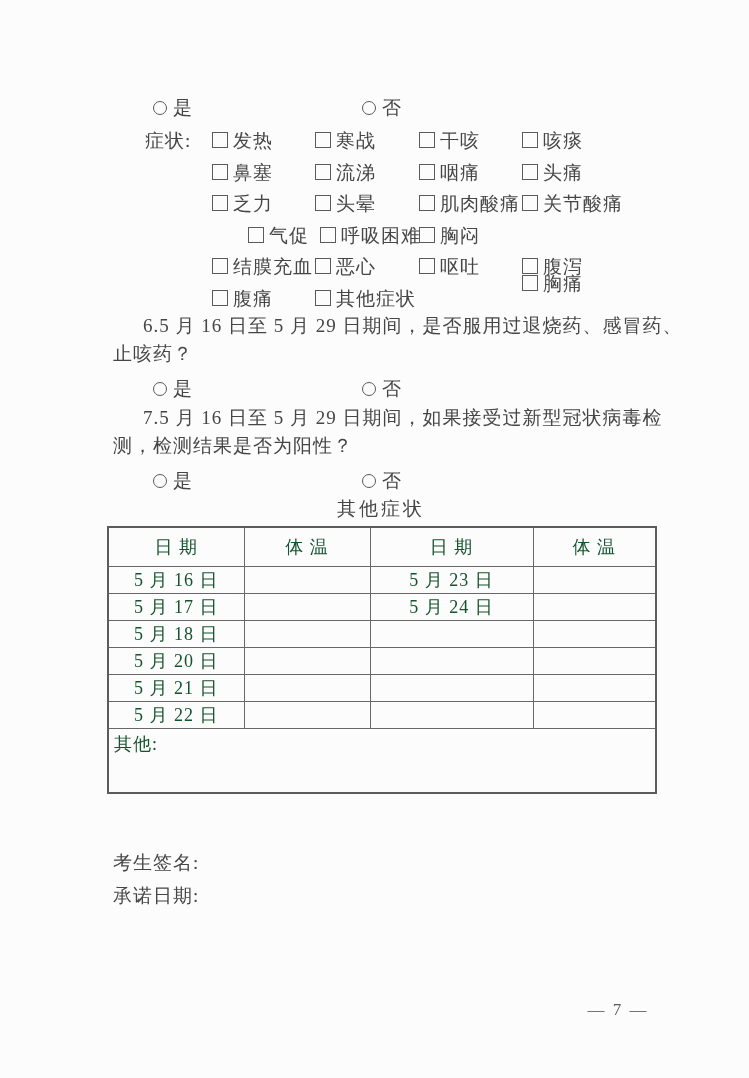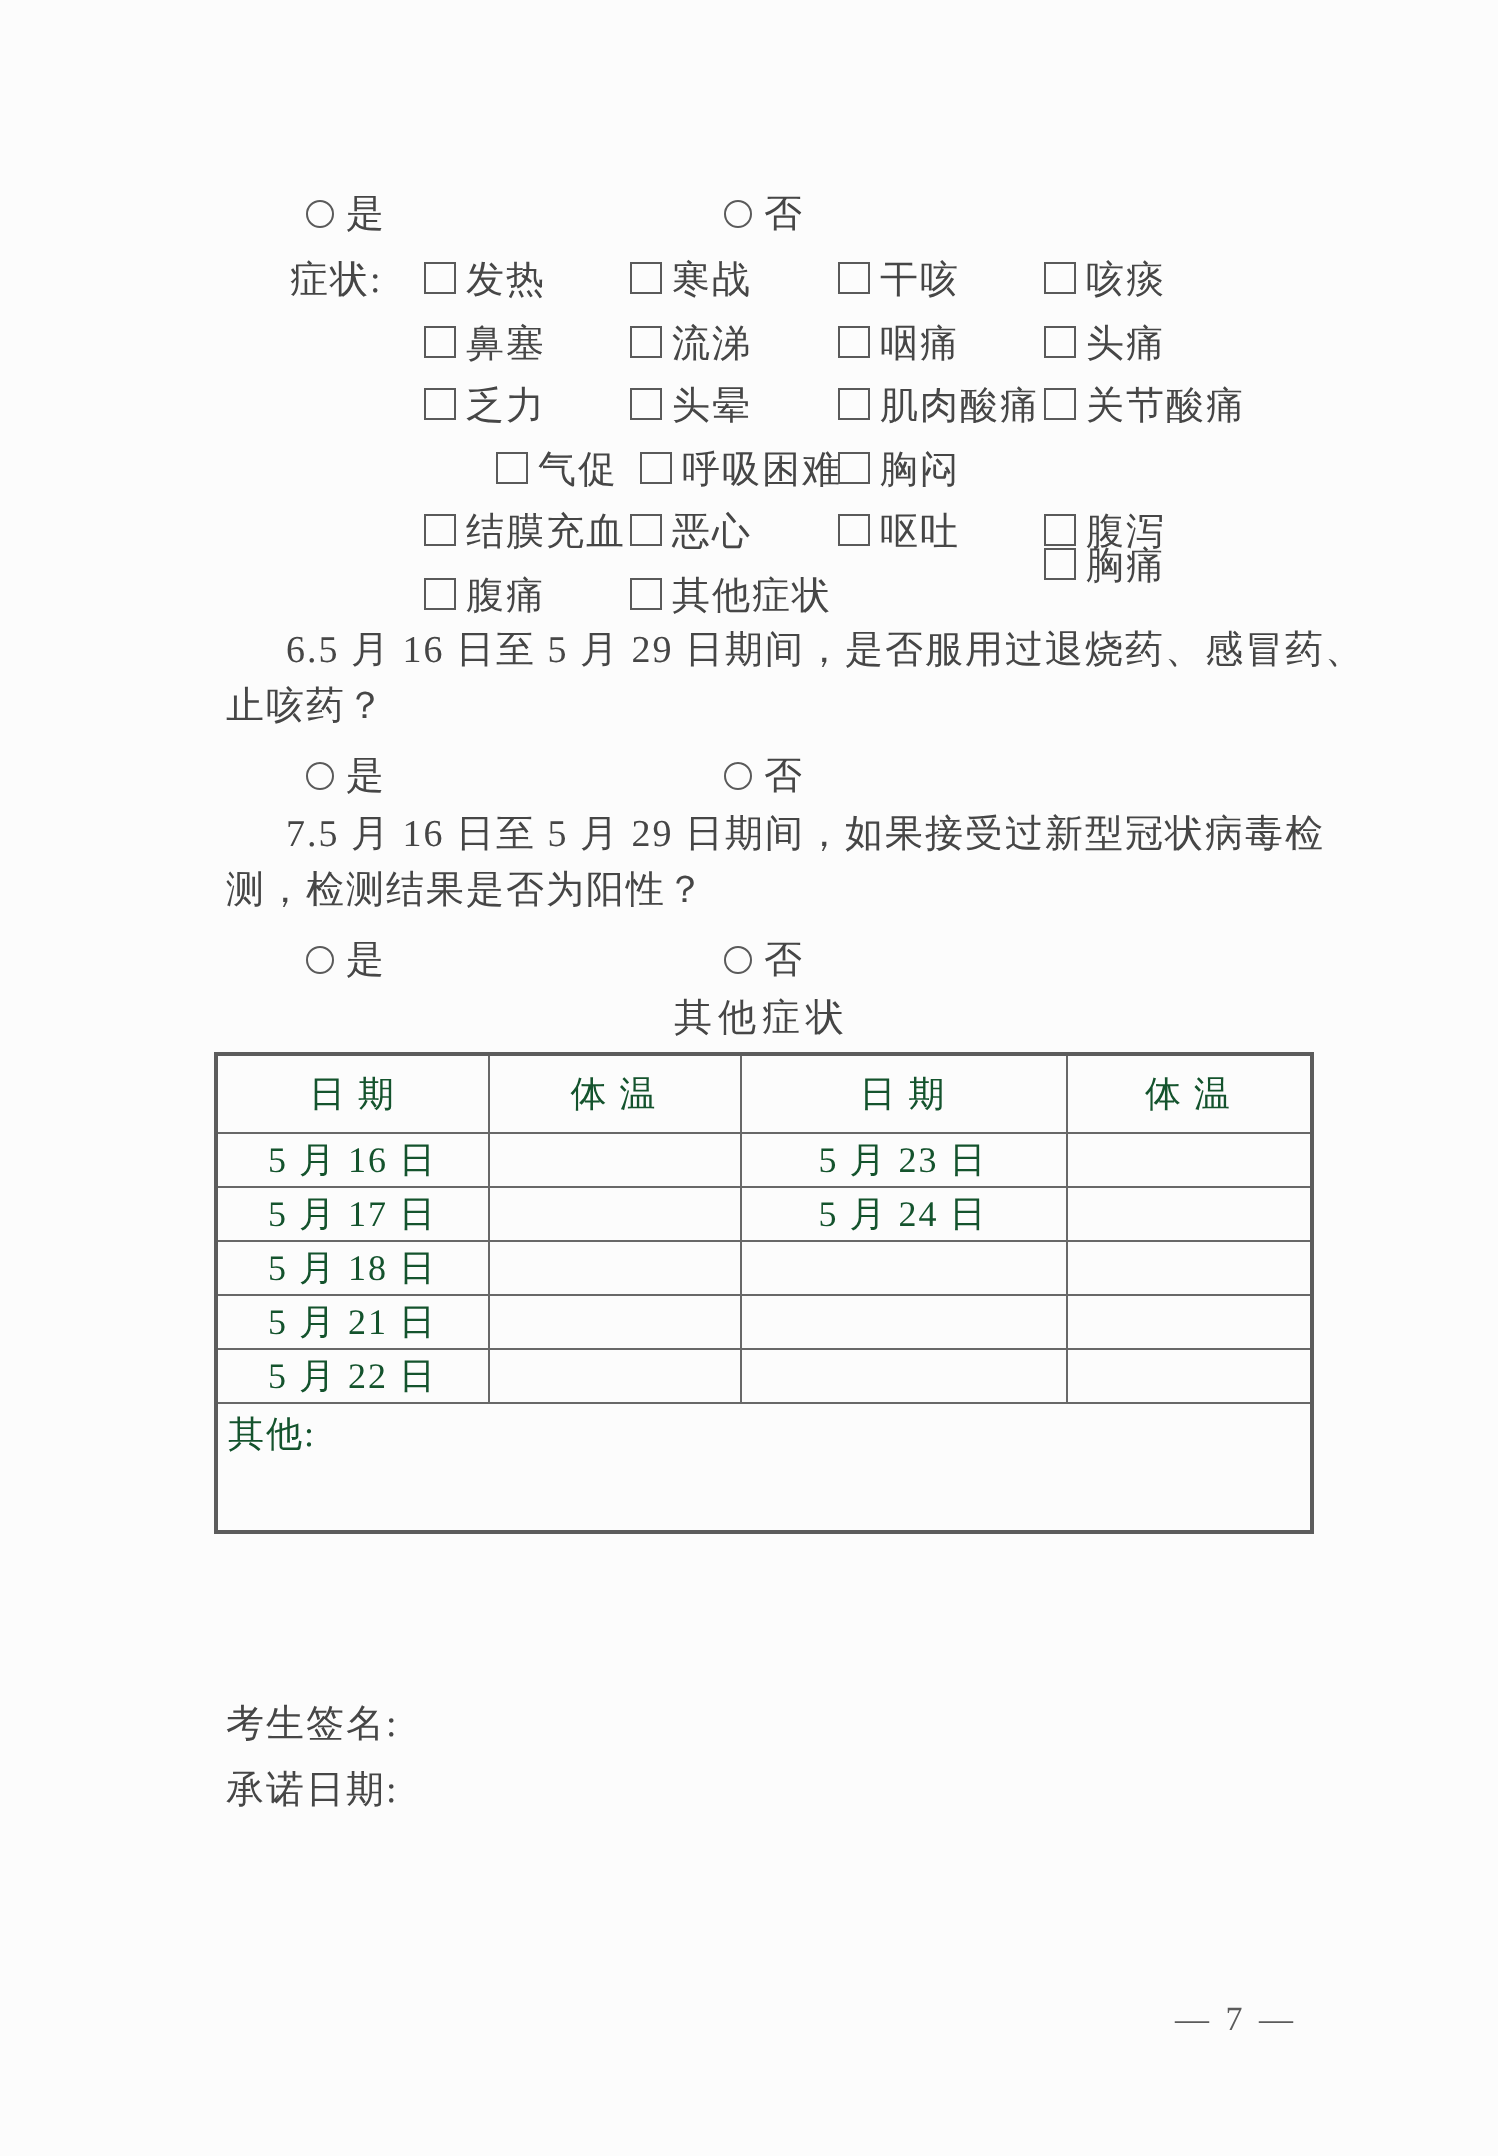--- a/index.html
+++ b/index.html
@@ -179,20 +179,26 @@
           <td>5 月 24 日</td>
           <td></td>
         </tr>
         <tr>
           <td>5 月 18 日</td>
           <td></td>
           <td></td>
           <td></td>
         </tr>
         <tr>
+          <td>5 月 20 日</td>
+          <td></td>
+          <td></td>
+          <td></td>
+        </tr>
+        <tr>
           <td>5 月 21 日</td>
           <td></td>
           <td></td>
           <td></td>
         </tr>
         <tr>
           <td>5 月 22 日</td>
           <td></td>
           <td></td>
           <td></td>

